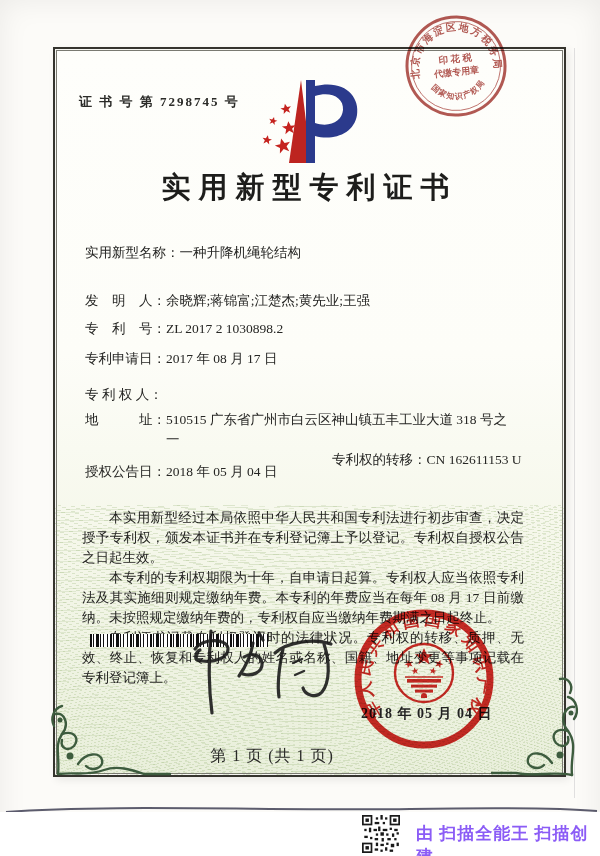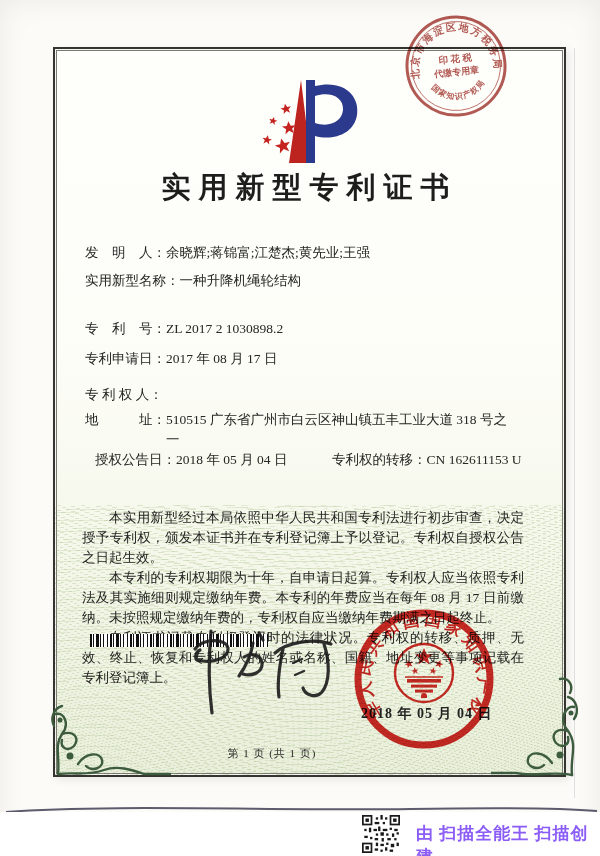--- a/index.html
+++ b/index.html
@@ -28,33 +28,33 @@
     font-size:29px;font-weight:bold;letter-spacing:8px;color:#1d1d1b;font-family:Liberation Mono, monospace;}
   
   .fields{position:absolute;left:30px;top:194px;width:447px;font-size:13.5px;color:#262624;line-height:20px;font-weight:500;}
   .frow{display:flex;align-items:flex-start;}
   .frow .lab{flex:0 0 78px;white-space:nowrap;}
   .frow .val{width:352px;}
   .mb1{margin-bottom:28px}.mb2{margin-bottom:8px}.mb3{margin-bottom:10px}
   .mb4{margin-bottom:16px}.mb5{margin-bottom:5px}.mb6{margin-bottom:0px}
   .grant-row{position:relative;height:20px;}
   .grant-b{position:absolute;left:247px;top:0;display:flex;white-space:nowrap;}
-  .grant-a{position:absolute;left:0;top:0;display:flex;white-space:nowrap;margin-left:10px;}
+  .grant-a{position:absolute;left:0;top:12px;display:flex;white-space:nowrap;}
   
   .paras{position:absolute;left:27px;top:459px;width:442px;font-size:13.5px;line-height:20px;
     color:#232321;text-align:justify;font-weight:500;}
   .paras p{margin:0;text-indent:2em;}
   
   .barcode{position:absolute;left:35px;top:585px;width:178px;height:13px;
     background:repeating-linear-gradient(90deg,#101010 0 2px,#fff 2px 3px,#101010 3px 4px,#fff 4px 6px,
       #101010 6px 9px,#fff 9px 10px,#101010 10px 11px,#fff 11px 13px,#101010 13px 14px,#fff 14px 17px,
       #101010 17px 18px,#fff 18px 20px);}
   .director{position:absolute;left:36px;top:618px;font-size:15px;color:#1c1c1a;letter-spacing:3px;font-weight:600;line-height:27px;}
   .signature{position:absolute;left:118px;top:572px;}
-  .page-info{position:absolute;left:117px;top:697px;width:200px;text-align:center;font-size:11px;color:#2a2a28;letter-spacing:1px;}
+  .page-info{position:absolute;left:117px;top:697px;width:200px;text-align:center;font-size:16px;color:#2a2a28;letter-spacing:1px;}
   
   .seal-date{position:absolute;left:306px;top:656px;font-size:14px;font-weight:bold;color:#222;letter-spacing:1px;white-space:nowrap;}
   .office-seal{position:absolute;left:297px;top:558px;mix-blend-mode:multiply;opacity:.93;}
   
   .tax-seal{position:absolute;left:403px;top:13px;opacity:.88;mix-blend-mode:multiply;}
   .orn{position:absolute;pointer-events:none;}
   .orn.left{left:-7px;bottom:-7px;}
   .orn.right{right:-18px;bottom:-8px;transform:scaleX(-1);}
   
   .paper-edge{position:absolute;left:0;top:798px;}
@@ -65,47 +65,48 @@
   .faint-edge{position:absolute;left:574px;top:48px;width:1px;height:750px;background:rgba(60,60,70,.14);}
 </style>
 </head>
 <body>
 
 <div class="photo">
 
   <div class="cert">
     <div class="guilloche"></div>
 
+    <div class="cert-no">证 书 号 第 7298745 号</div>
 
     <div class="logo">
       <svg width="112" height="94" viewBox="0 0 112 94">
         <defs>
           <path id="st" d="M0,-6 L1.76,-1.85 L6,-1.85 L2.6,0.9 L3.7,5 L0,2.3 L-3.7,5 L-2.6,0.9 L-6,-1.85 L-1.76,-1.85 Z" fill="#c5231f"></path>
         </defs>
         <polygon points="47,5 57,88 35,88" fill="#bd2420"></polygon>
         <path d="M52,5 L61,5 L61,88 L52,88 Z" fill="#2b3a8c"></path>
         <path d="M61,11 C90,4 106,21 103,40 C100,59 79,66 61,61 L61,48 C76,53 88,46 89,35 C90,22 76,16 61,21 Z" fill="#2b3a8c"></path>
         <use href="#st" transform="translate(32,34) scale(0.9) rotate(-12)"></use>
         <use href="#st" transform="translate(19,46) scale(0.7) rotate(14)"></use>
         <use href="#st" transform="translate(35,53) scale(1.15) rotate(-6)"></use>
         <use href="#st" transform="translate(13,65) scale(0.8) rotate(10)"></use>
         <use href="#st" transform="translate(29,71) scale(1.3) rotate(-14)"></use>
       </svg>
     </div>
 
     <div class="title">实用新型专利证书</div>
 
     <div class="fields">
+      <div class="frow mb1">
+        <span class="lab">实用新型名称：</span>
+        <span class="val">一种升降机绳轮结构</span>
+      </div>
       <div class="frow mb2">
         <span class="lab">发　明　人：</span>
         <span class="val">余晓辉;蒋锦富;江楚杰;黄先业;王强</span>
-      </div>
-      <div class="frow mb1">
-        <span class="lab">实用新型名称：</span>
-        <span class="val">一种升降机绳轮结构</span>
       </div>
       <div class="frow mb3">
         <span class="lab">专　利　号：</span>
         <span class="val">ZL 2017 2 1030898.2</span>
       </div>
       <div class="frow mb4">
         <span class="lab">专利申请日：</span>
         <span class="val">2017 年 08 月 17 日</span>
       </div>
       <div class="frow mb5">

